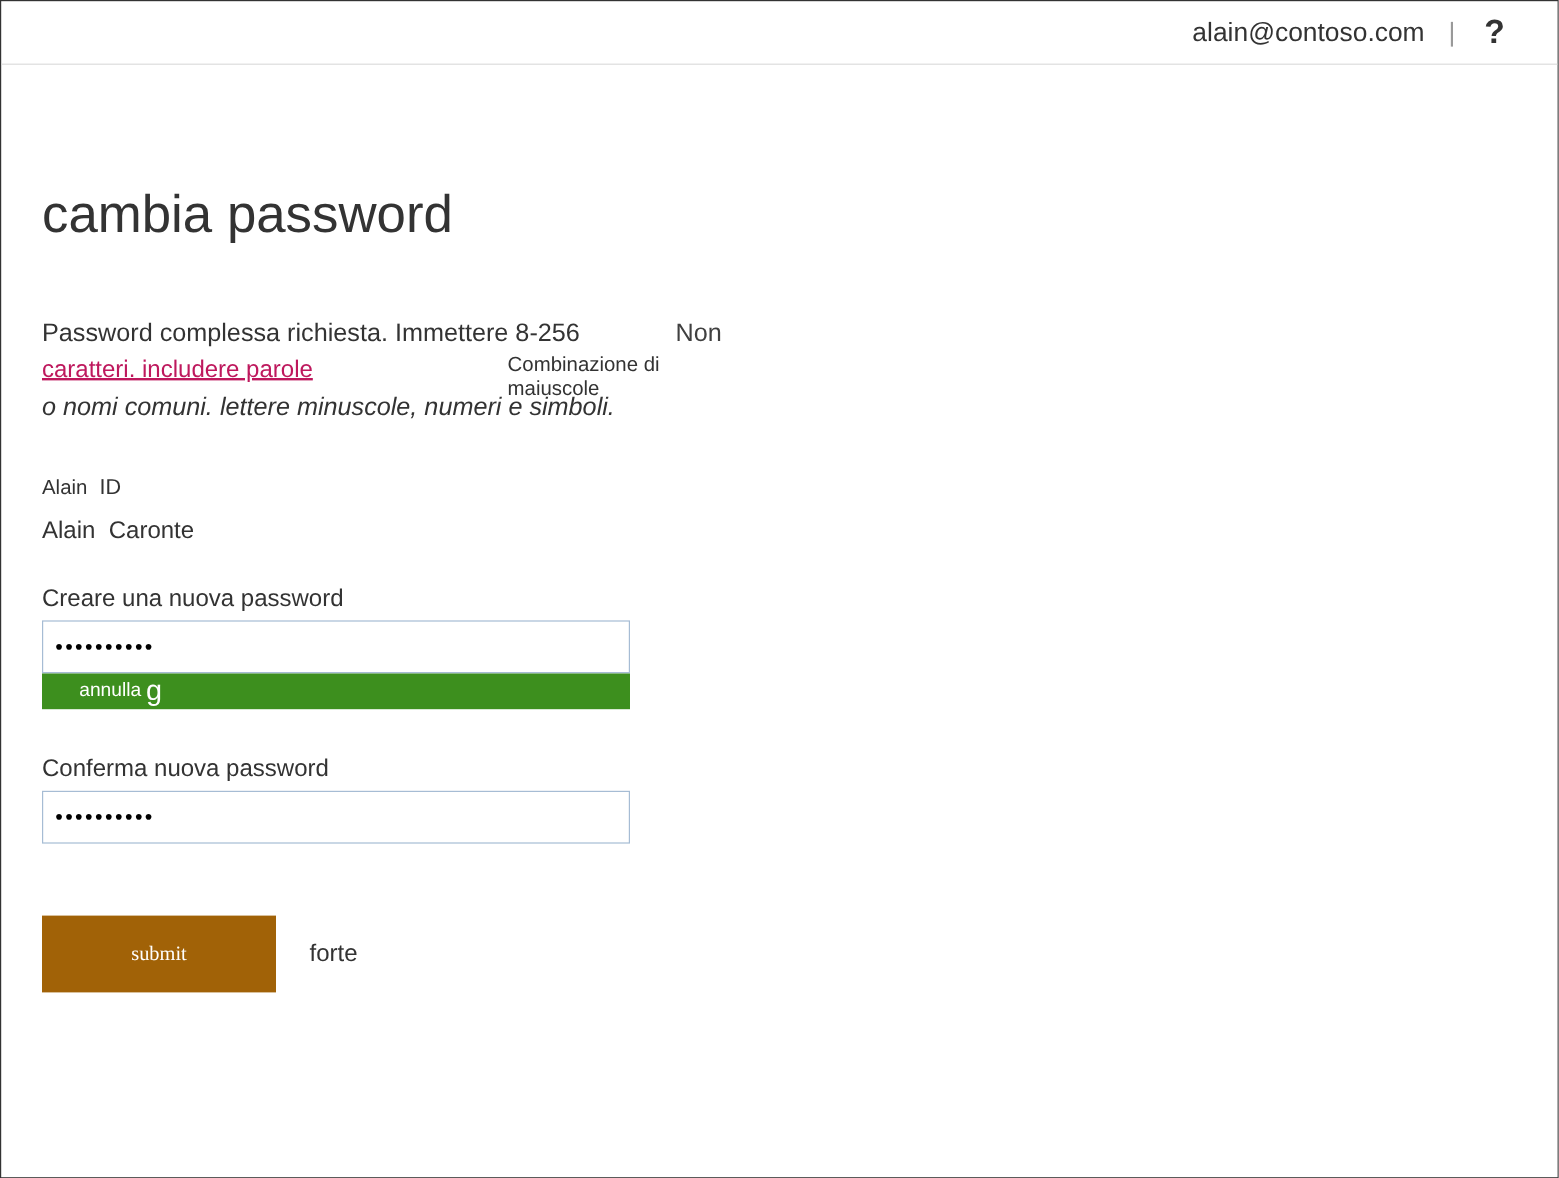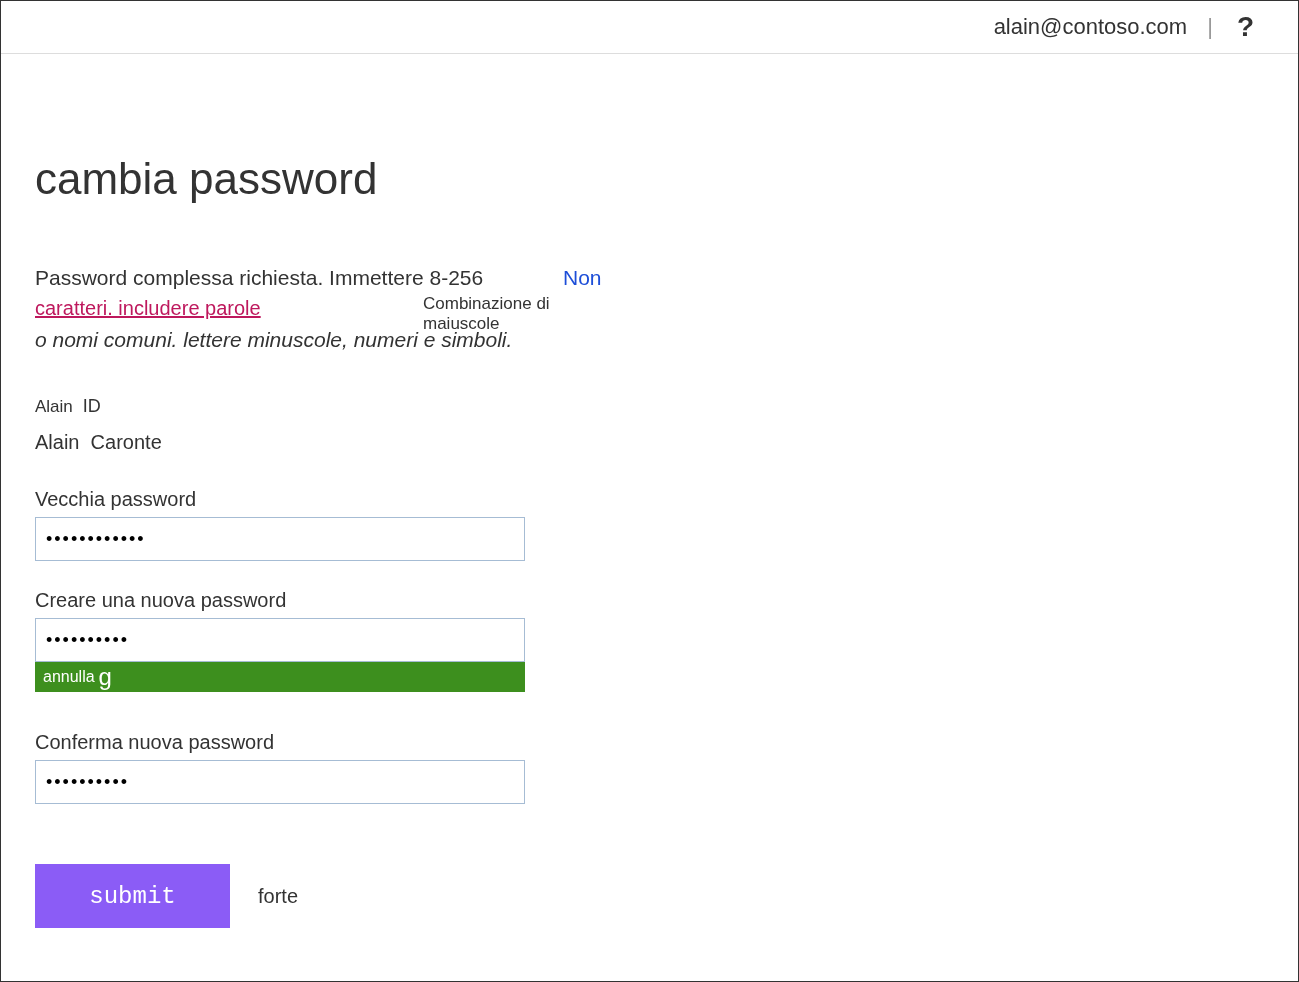--- a/index.html
+++ b/index.html
@@ -64,21 +64,21 @@
       top: 0;
       left: 0;
       font-size: 21px;
       color: #333;
     }
     .desc-line1b {
       position: absolute;
       top: 0;
       left: 528px;
       font-size: 21px;
-      color: #1d4ed8;
+      color: #404040;
     }
     .desc-line2a {
       position: absolute;
       top: 31px;
       left: 0;
       font-size: 20px;
       color: #be185d;
       text-decoration: underline;
     }
     .desc-line2b {
@@ -126,45 +126,45 @@
       font-size: 18px;
       letter-spacing: 2px;
       font-family: inherit;
     }
     .strength-bar {
       width: 490px;
       height: 30px;
       background: #3d8f1e;
       display: flex;
       align-items: center;
-      padding-left: 8px;
+      padding-left: 31px;
       color: #fff;
       font-size: 16px;
       gap: 4px;
     }
     .strength-bar .g-char {
       font-size: 24px;
       line-height: 1;
     }
     .button-row {
       display: flex;
       align-items: center;
       gap: 28px;
       margin-top: 60px;
     }
     .submit-button {
       width: 195px;
       height: 64px;
-      background: #8b5cf6;
+      background: #a16207;
       color: #fff;
       border: none;
-      font-size: 24px;
+      font-size: 17px;
       font-weight: 300;
       cursor: pointer;
-      font-family: Liberation Mono, monospace;
+      font-family: Liberation Serif, serif;
     }
     .strength-label {
       font-size: 20px;
       color: #333;
     }
   </style>
 </head>
 <body>
 
 <div class="container">
@@ -186,24 +186,20 @@
     </div>
 
     <div class="user-id-label">
       <span class="utente">Alain</span>&nbsp;
       <span>ID</span>
     </div>
     <div class="user-name">
       <span>Alain</span>&nbsp;&nbsp;<span>Caronte</span>
     </div>
 
-    <div class="form-group">
-      <label class="form-label">Vecchia password</label>
-      <input type="password" class="password-input" value="••••••••••••" style="">
-    </div>
 
     <div class="form-group" style="margin-bottom:0;">
       <label class="form-label">Creare una nuova password</label>
       <input type="password" class="password-input" value="••••••••••" style="">
       <div class="strength-bar">
         <span>annulla</span>
         <span class="g-char">g</span>
       </div>
     </div>
 

